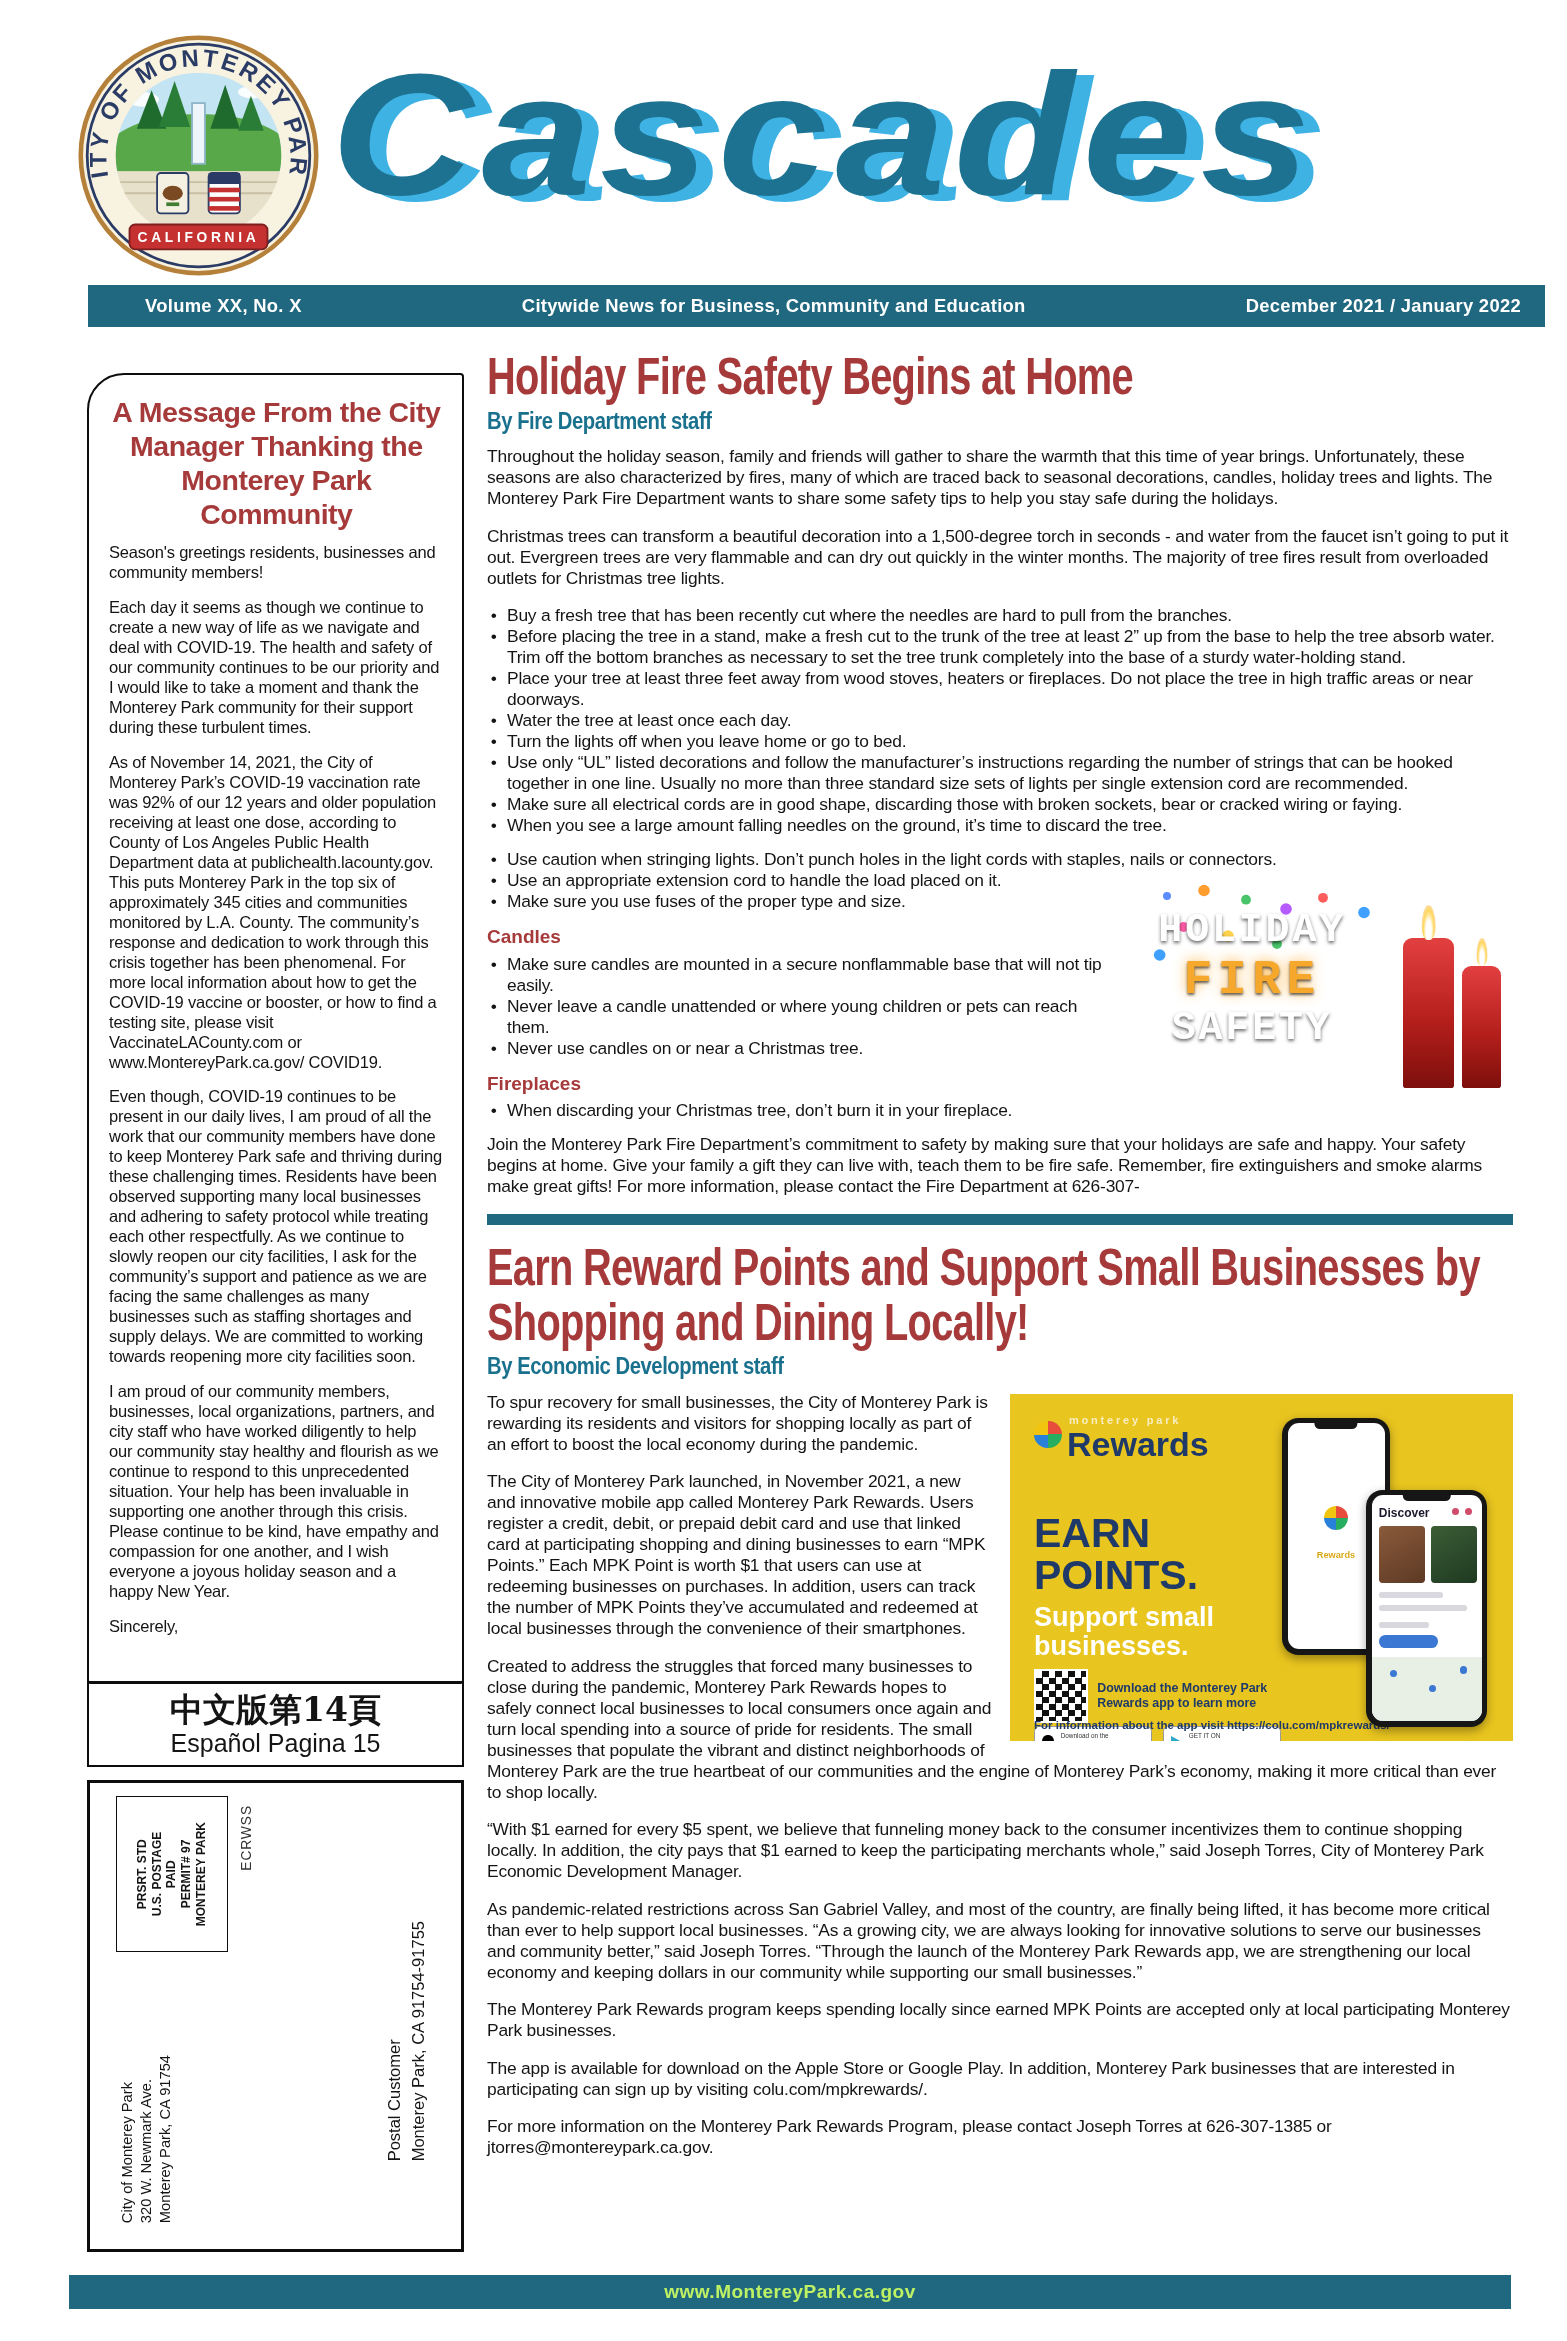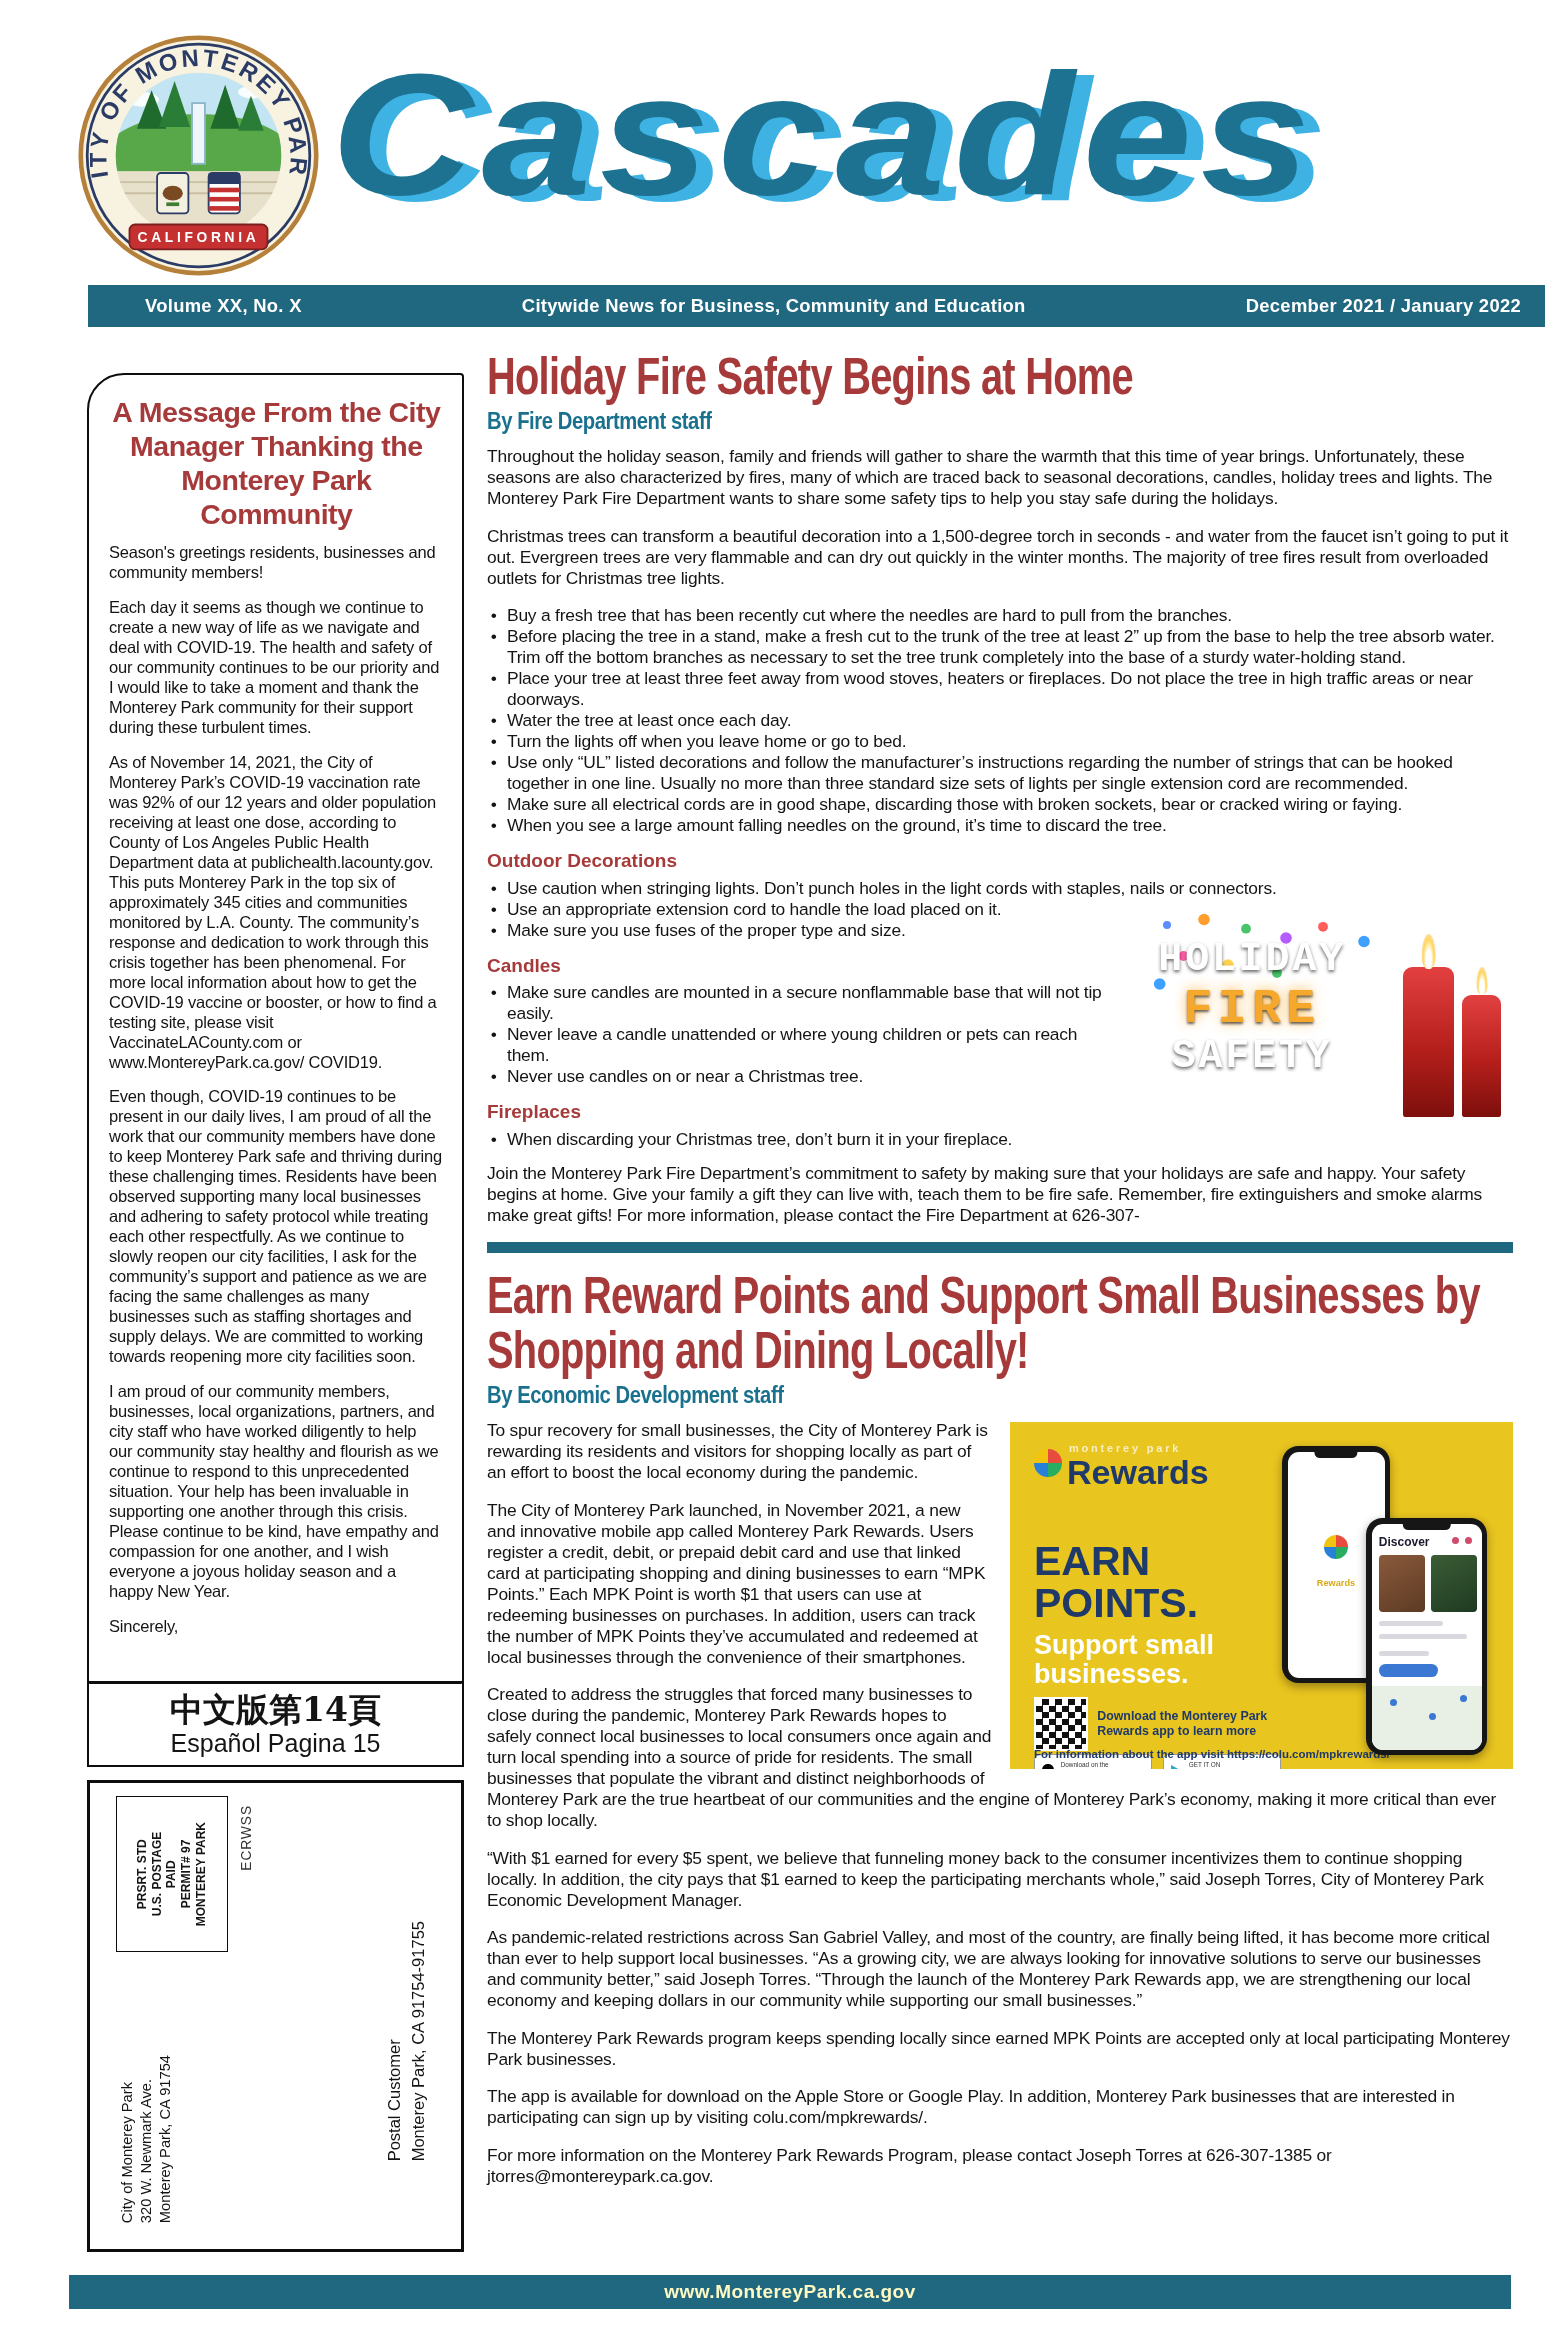--- a/index.html
+++ b/index.html
@@ -120,21 +120,21 @@
   .p2-tile{position:absolute;top:31px;width:46px;height:57px;border-radius:3.7px;}
   .p2-tile.t1{left:7.3px;background:linear-gradient(150deg,#8a5a3b,#5d3a24);}
   .p2-tile.t2{left:59px;background:linear-gradient(150deg,#3c5d35,#1e3a22);}
   .p2-line{position:absolute;left:7.3px;height:5.5px;background:#d8d8de;border-radius:2.8px;}
   .p2-btn{position:absolute;left:7.3px;top:140px;width:59px;height:13px;border-radius:6.4px;background:#3a78d4;}
   .p2-map{position:absolute;left:0;right:0;bottom:0;height:64px;background:#e8efe4;}
   .p2-pin{position:absolute;width:7.3px;height:7.3px;border-radius:50%;background:#3a78d4;}
 
   
   .footer{position:absolute;left:69px;top:2275px;width:1442px;height:34px;background:#20687f;
-      display:flex;align-items:center;justify-content:center;color:#fef9c3;font-size:19px;font-weight:bold;letter-spacing:0.5px;}
+      display:flex;align-items:center;justify-content:center;color:#bef264;font-size:19px;font-weight:bold;letter-spacing:0.5px;}
 </style>
 </head>
 <body>
 
 <div class="page">
 
   <div class="seal">
     <svg width="241" height="241" viewBox="0 0 262 262">
       <defs>
         <clipPath id="innerClip">
@@ -234,21 +234,20 @@
       <li>Buy a fresh tree that has been recently cut where the needles are hard to pull from the branches.</li>
       <li>Before placing the tree in a stand, make a fresh cut to the trunk of the tree at least 2” up from the base to help the tree absorb water. Trim off the bottom branches as necessary to set the tree trunk completely into the base of a sturdy water-holding stand.</li>
       <li>Place your tree at least three feet away from wood stoves, heaters or fireplaces. Do not place the tree in high traffic areas or near doorways.</li>
       <li>Water the tree at least once each day.</li>
       <li>Turn the lights off when you leave home or go to bed.</li>
       <li>Use only “UL” listed decorations and follow the manufacturer’s instructions regarding the number of strings that can be hooked together in one line. Usually no more than three standard size sets of lights per single extension cord are recommended.</li>
       <li>Make sure all electrical cords are in good shape, discarding those with broken sockets, bear or cracked wiring or faying.</li>
       <li>When you see a large amount falling needles on the ground, it’s time to discard the tree.</li>
     </ul>
 
-    <div class="subhead">Outdoor Decorations</div>
     <ul>
       <li>Use caution when stringing lights. Don’t punch holes in the light cords with staples, nails or connectors.</li>
       <li>
         <div class="fire-img">
           <div class="bokeh"></div>
           <div class="fire-words">
             <div class="fw-1">HOLIDAY</div>
             <div class="fw-2">FIRE</div>
             <div class="fw-3">SAFETY</div>
           </div>

